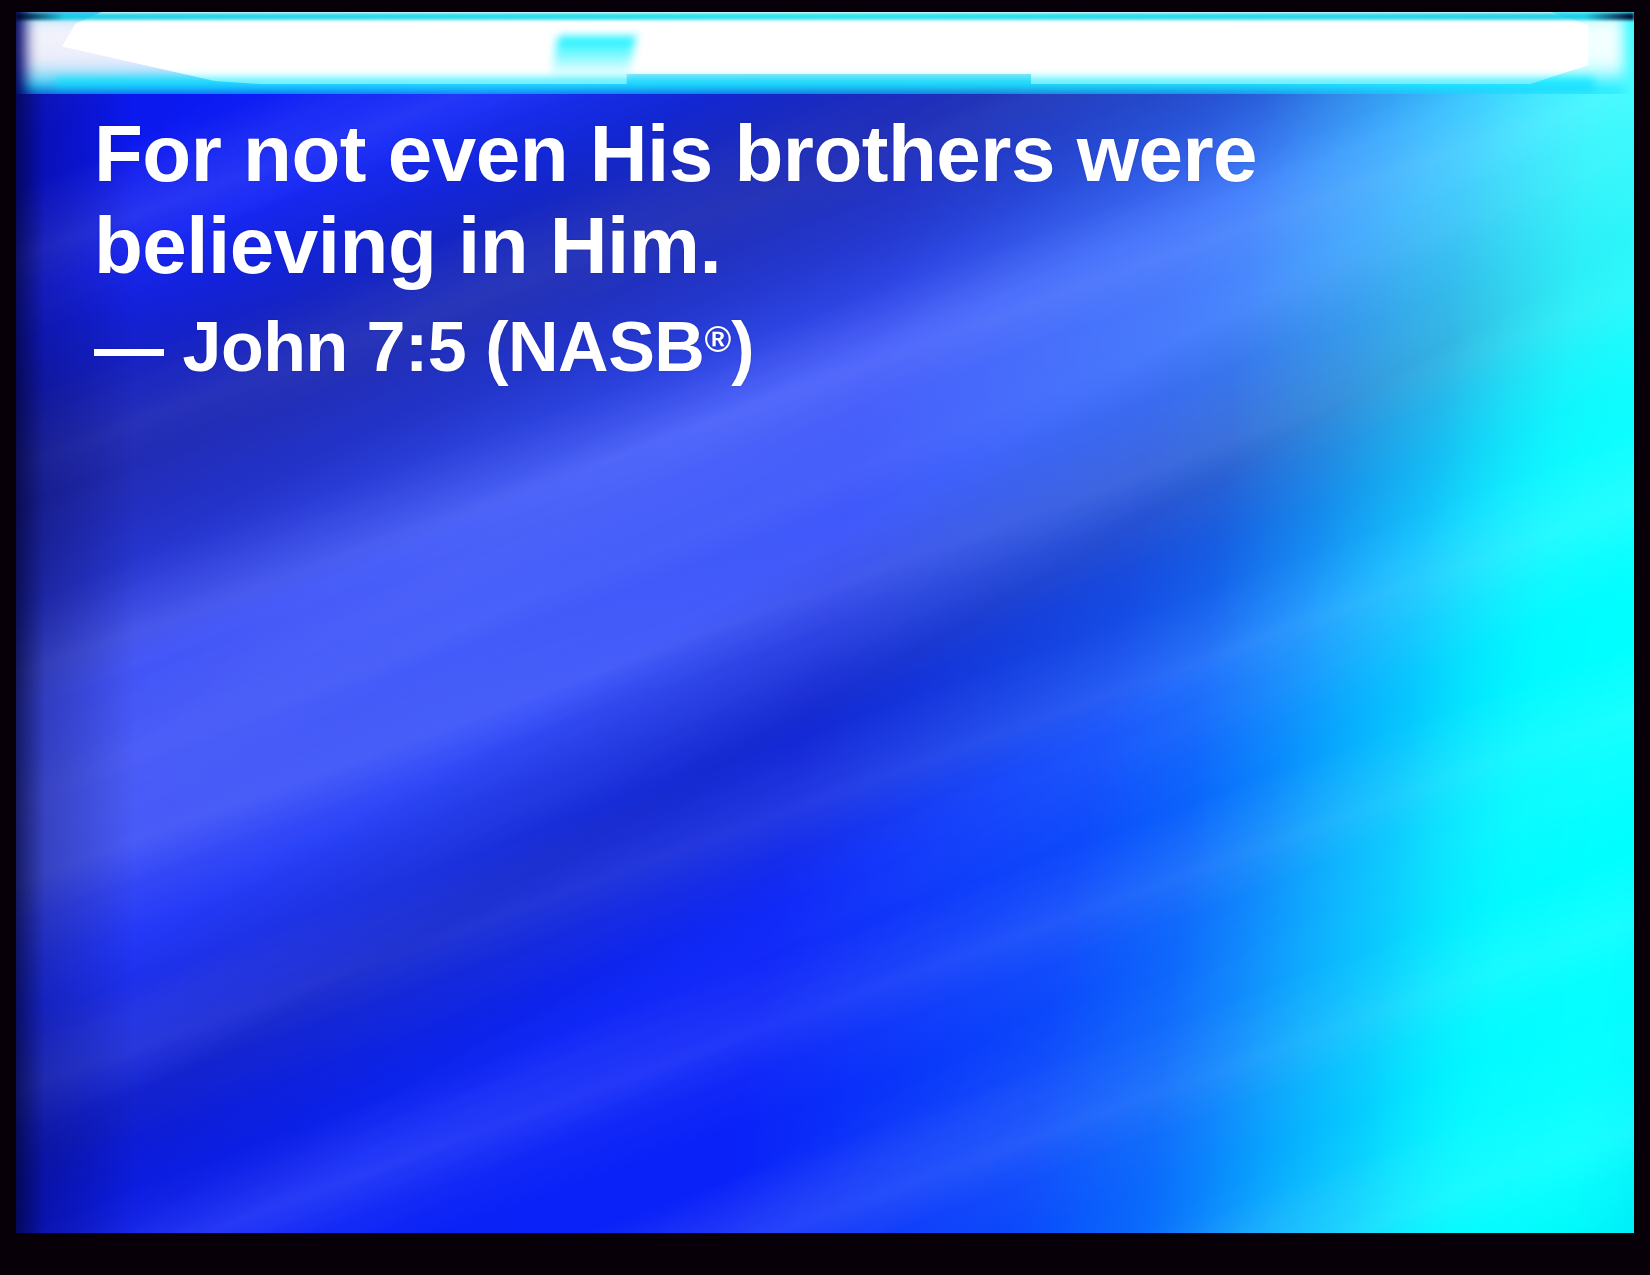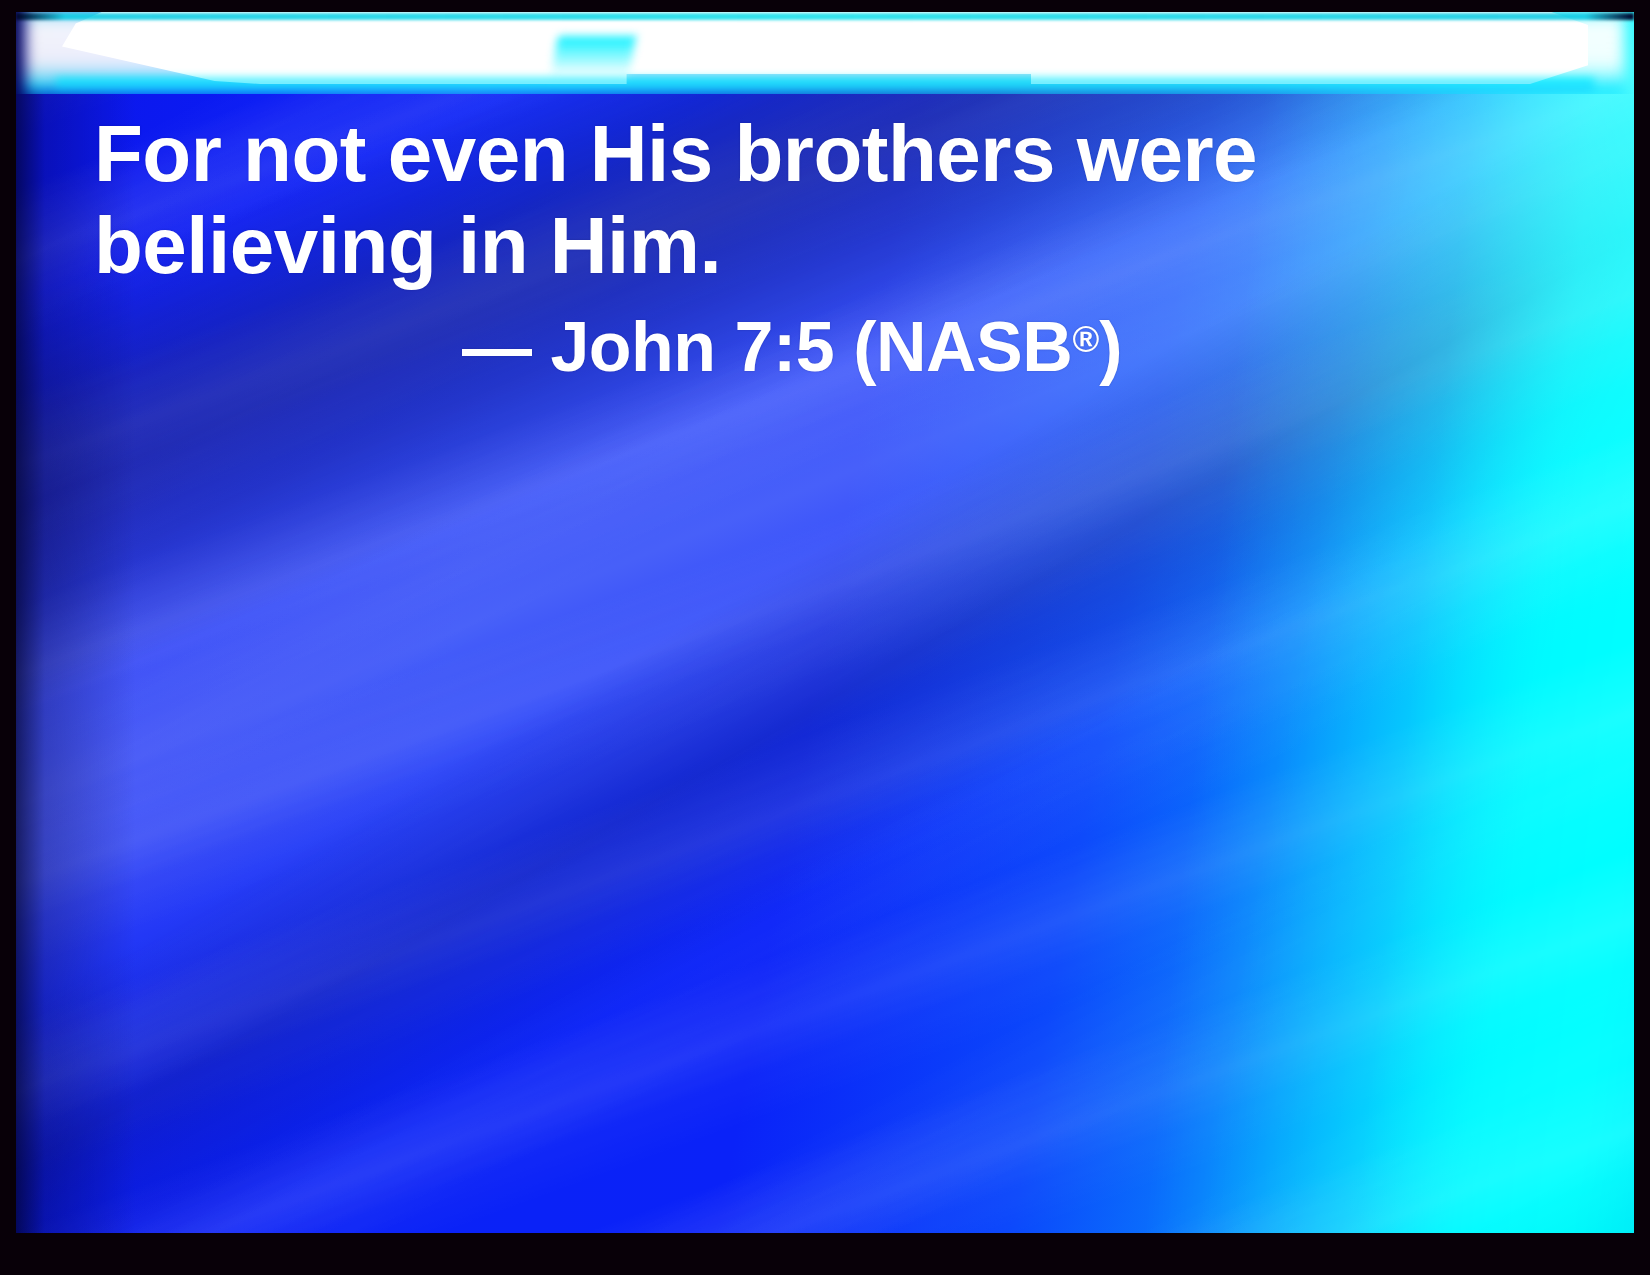--- a/index.html
+++ b/index.html
@@ -287,21 +287,21 @@
     font-weight: bold;
     letter-spacing: -0.5px;
     text-shadow: 0 0 2px rgba(0,0,60,0.25);
   }
 
   .attribution {
     position: absolute;
     left: 78px;
     top: 286px;
     width: 1396px;
-    text-align: center;
+    text-align: left;
     color: #ffffff;
     font-size: 70px;
     line-height: 84px;
     font-weight: bold;
     letter-spacing: -0.5px;
     white-space: nowrap;
     text-shadow: 0 0 2px rgba(0,0,60,0.25);
   }
 
   .attribution sup {

